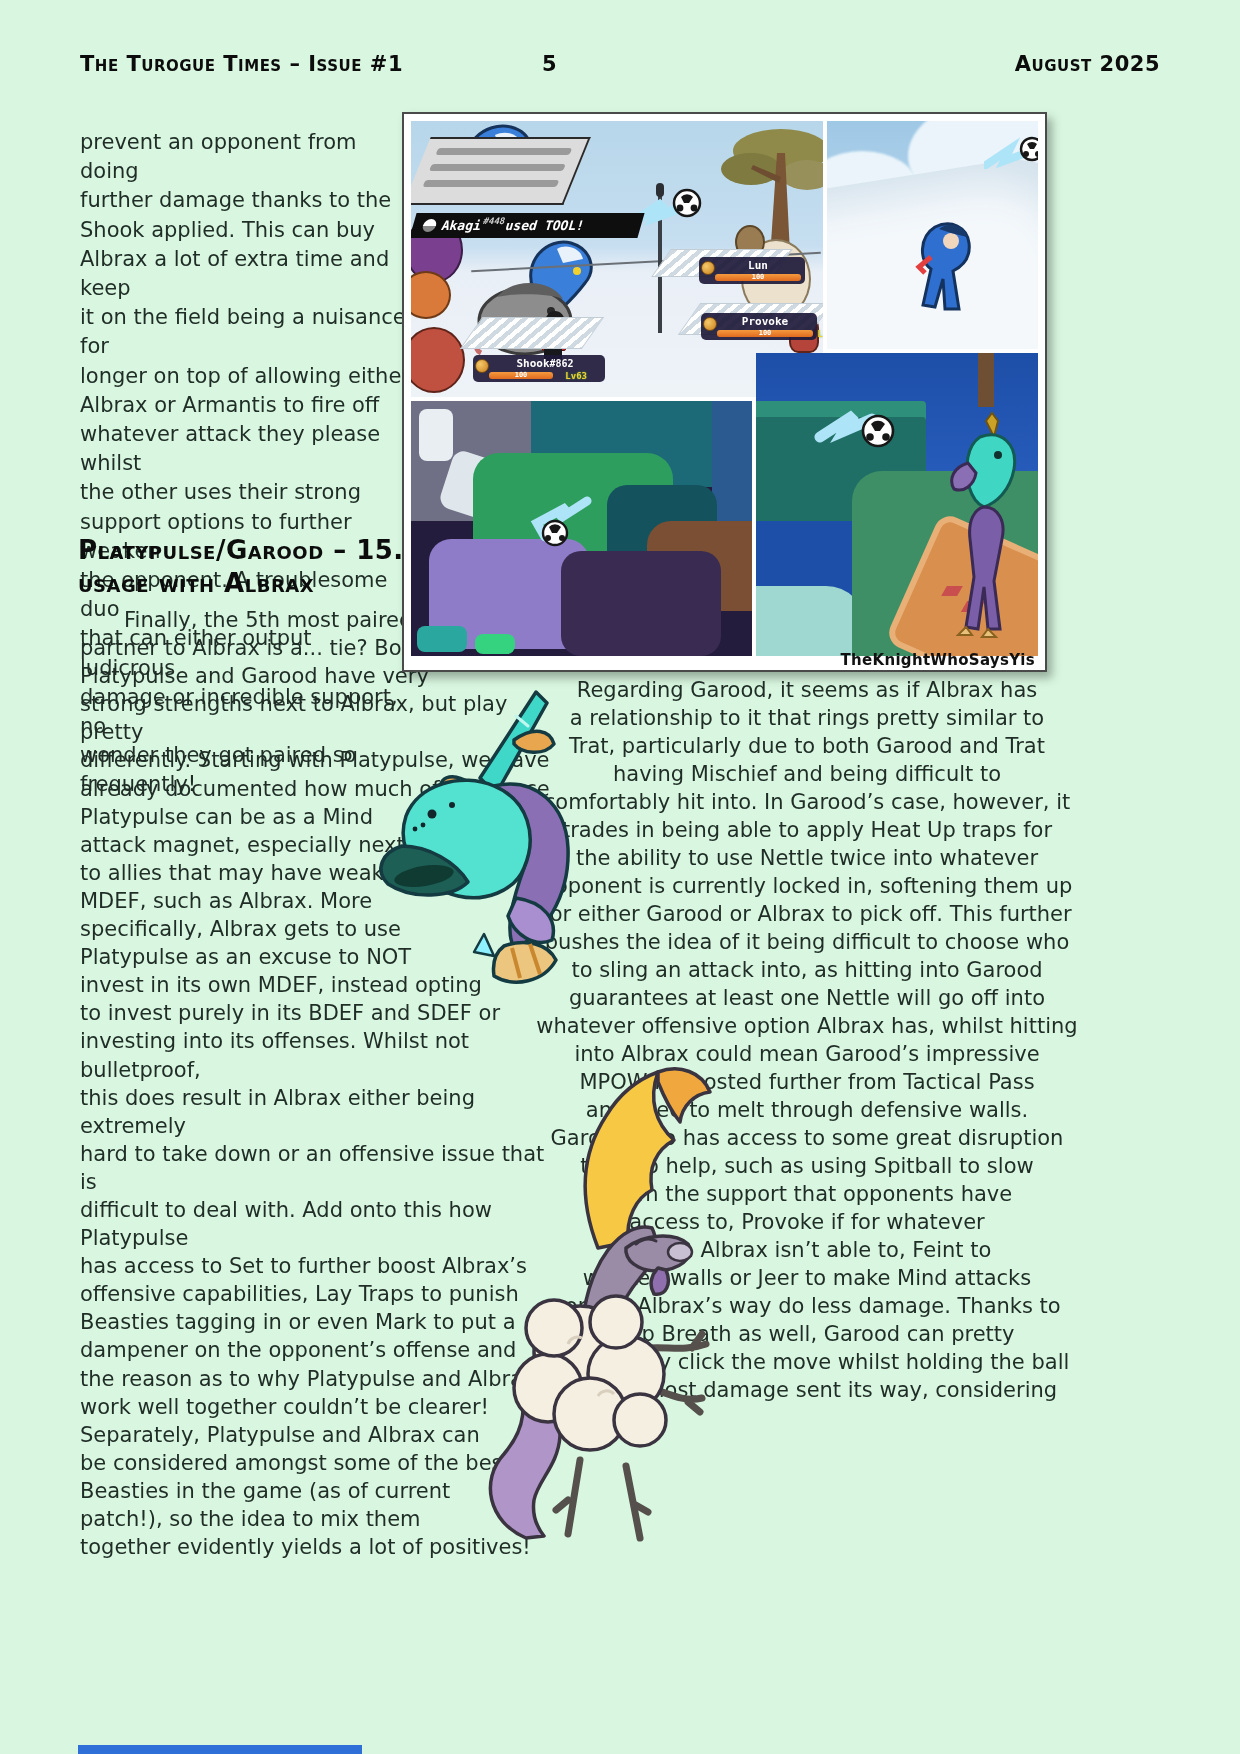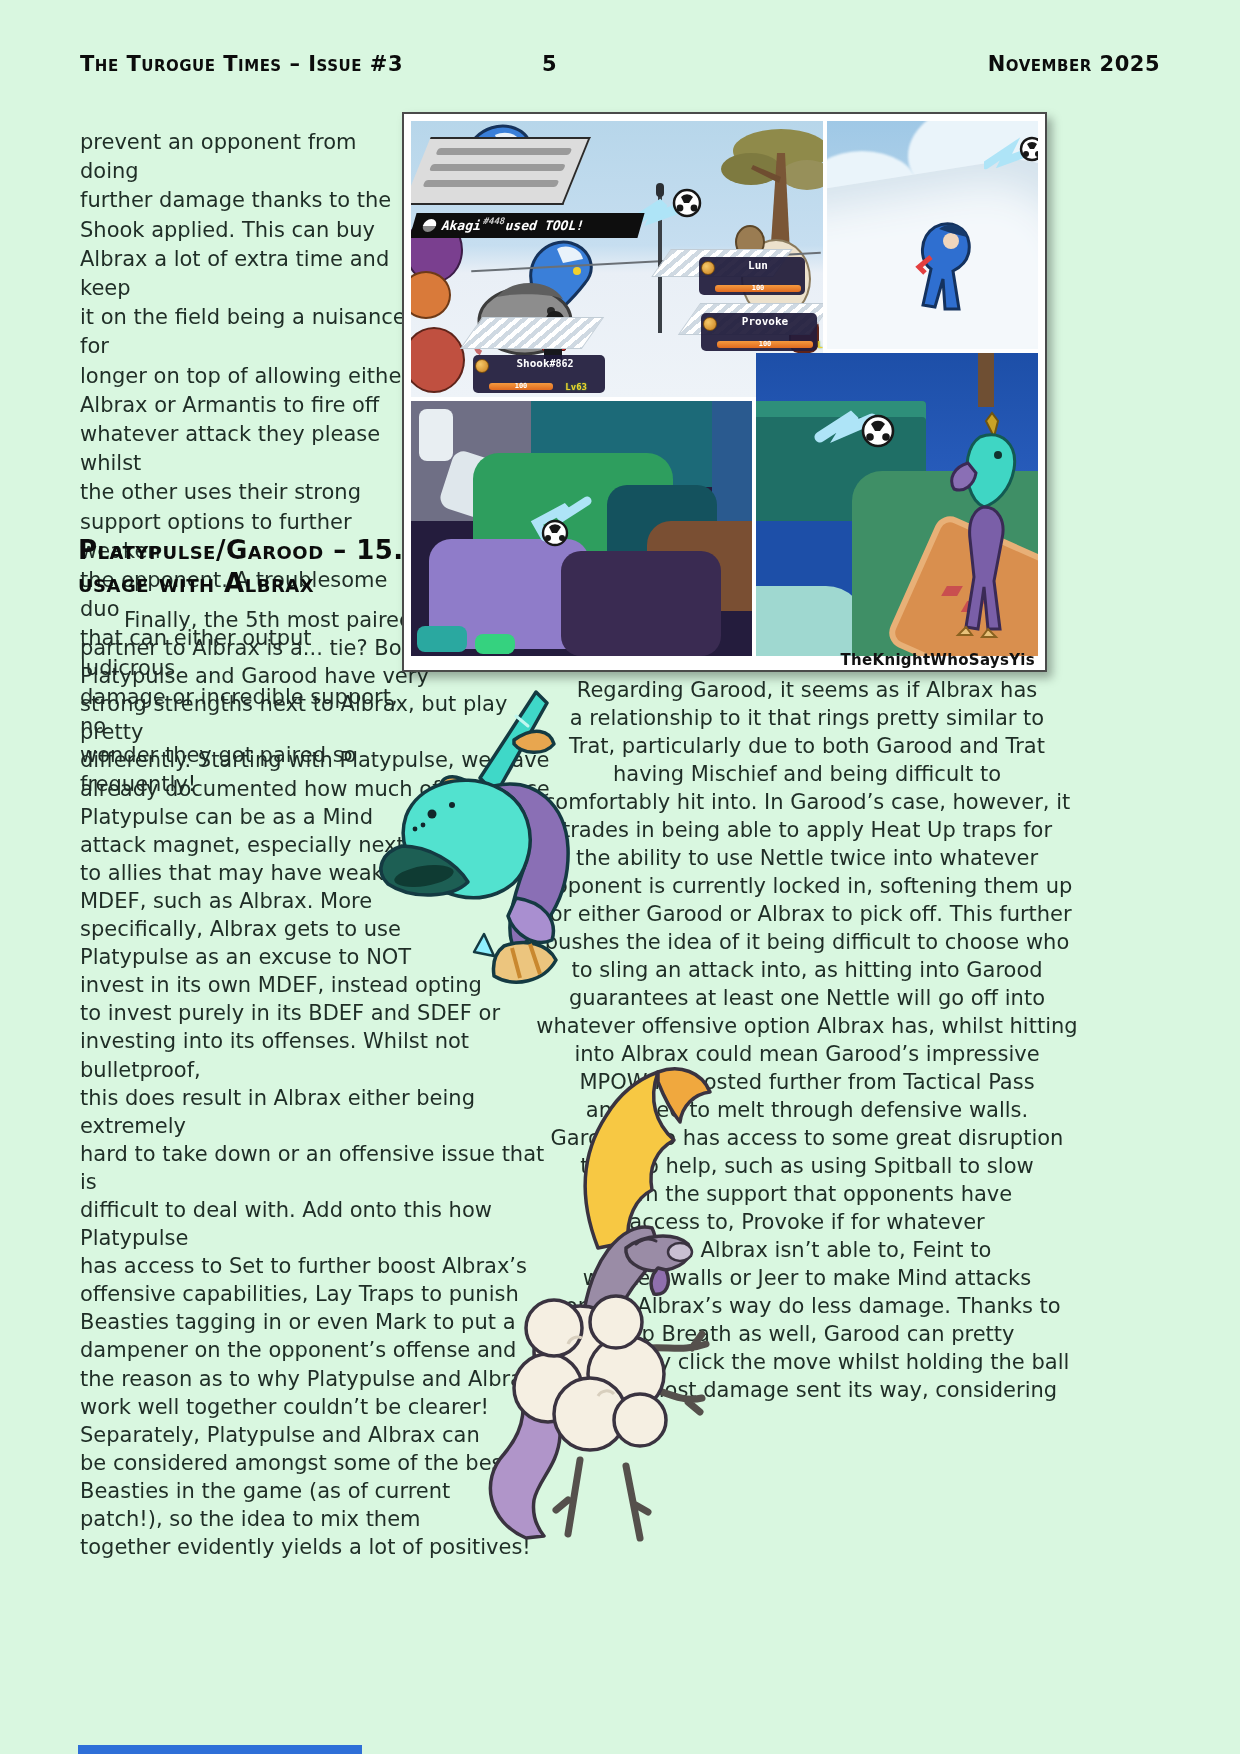--- a/index.html
+++ b/index.html
@@ -43,21 +43,21 @@
   .netline{position:absolute;left:60px;top:140px;width:350px;height:2px;background:#6a7076;transform:rotate(-3deg);}
   .courtline{position:absolute;background:repeating-linear-gradient(115deg,#cfd9e2 0 6px,#ffffff 6px 12px);border:1px solid #c2cdd6;transform:skewX(-35deg);}
   .cl1{left:250px;top:128px;width:120px;height:26px;}
   .cl2{left:278px;top:182px;width:130px;height:30px;}
   .cl3{left:60px;top:196px;width:120px;height:30px;}
   .plate{position:absolute;background:rgba(30,26,58,.92);border-radius:5px;color:#fff;
          font-size:11px;font-weight:700;text-align:center;padding:2px 4px 3px 16px;
          font-family:"DejaVu Sans Mono","Liberation Mono",monospace;}
   .plate .badge{position:absolute;left:2px;top:4px;width:12px;height:12px;border-radius:50%;
                 background:radial-gradient(circle at 35% 35%,#f5c96a,#c97f1d);border:1px solid #7a4d0d;}
-  .plate .bar{height:7px;border-radius:3px;background:linear-gradient(#f59a3e,#e06a1f);margin-top:13px;
+  .plate .bar{height:7px;border-radius:3px;background:linear-gradient(#f59a3e,#e06a1f);margin-top:2px;
               color:#fff;font-size:7px;line-height:7px;font-weight:700;position:relative;}
   .plate .lv{position:absolute;right:-26px;bottom:-1px;color:#f2d02e;font-size:9px;text-shadow:0 0 2px #5a3;}
   .tree-tr{position:absolute;}
   .blob{position:absolute;border-radius:50%;}
   .trainer-head{position:absolute;width:16px;height:14px;background:#e8b98a;border-radius:50% 50% 45% 45%;border:2px solid #1c1c1c;border-top-width:6px;}
   .trainer-body{position:absolute;width:22px;height:22px;background:#c62f2c;border-radius:6px 6px 2px 2px;border:1px solid #5a1512;}
   .trainer-legs{position:absolute;width:18px;height:18px;background:#17181c;border-radius:0 0 4px 4px;}
   
   .mountain{position:absolute;left:-20px;bottom:-30px;width:300px;height:210px;background:#f4f8fb;
             transform:rotate(-9deg);border-radius:30px 90px 0 0;box-shadow:inset -30px 18px 40px #d4e2ec;}
@@ -76,23 +76,23 @@
   .bottom-bar{position:absolute;left:78px;top:1745px;width:284px;height:9px;background:#2e6fd8;}
   .fig{position:absolute;}
   svg{display:block;}
 </style>
 </head>
 <body>
 
 <div class="page">
 
   <div class="masthead">
-    <span class="display mast-left">The Turogue Times – Issue #3</span>
+    <span class="display mast-left">The Turogue Times – Issue #1</span>
     <span class="display mast-page">5</span>
-    <span class="display mast-right">November 2025</span>
+    <span class="display mast-right">August 2025</span>
   </div>
 
   <div class="col-left-p1 lines">prevent an opponent from doing
 further damage thanks to the
 Shook applied. This can buy
 Albrax a lot of extra time and keep
 it on the field being a nuisance for
 longer on top of allowing either
 Albrax or Armantis to fire off
 whatever attack they please whilst

